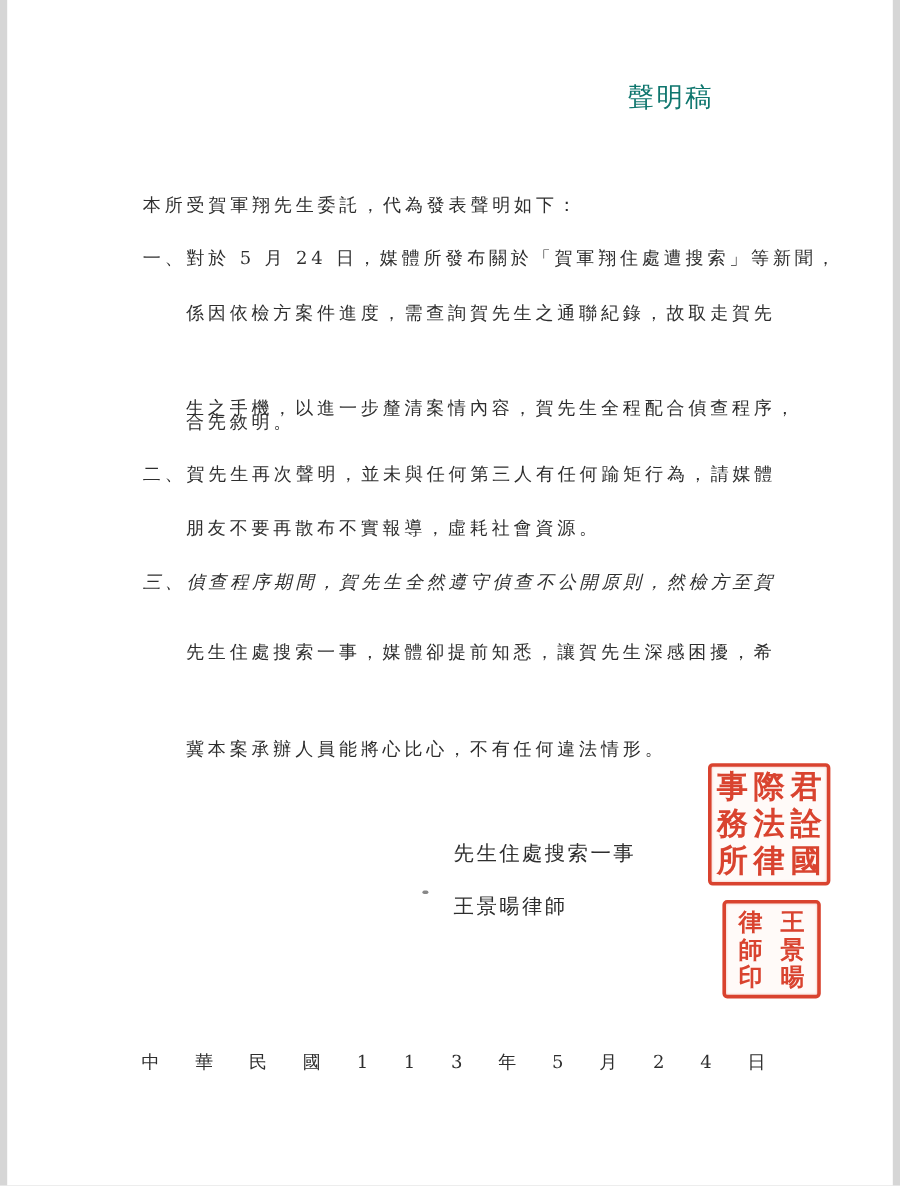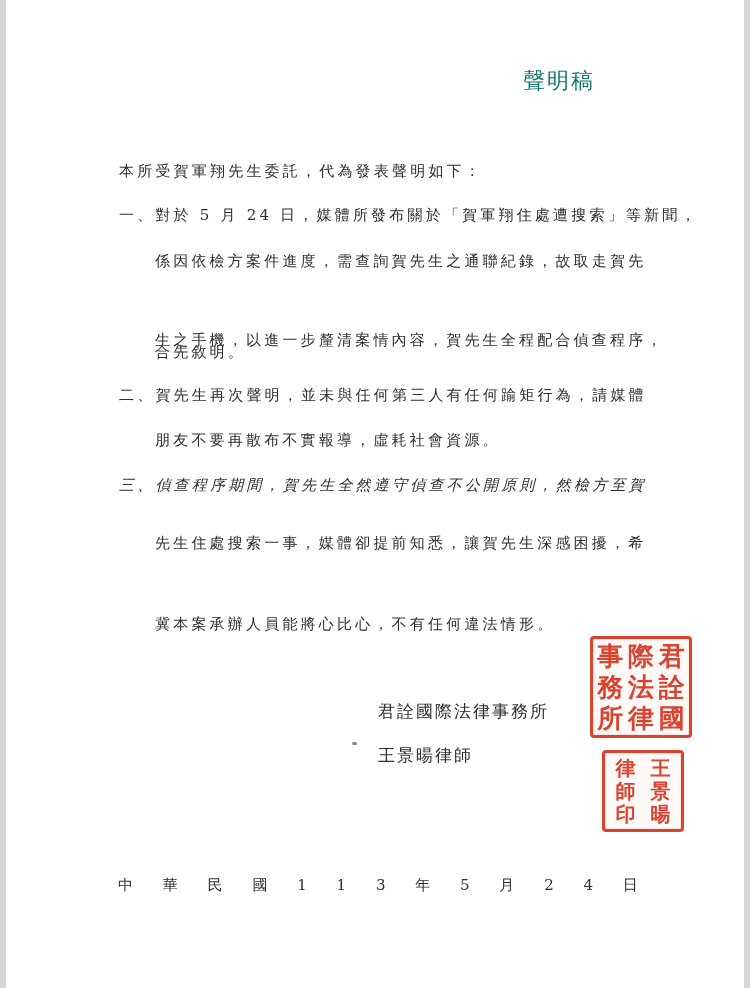--- a/index.html
+++ b/index.html
@@ -53,21 +53,21 @@
 <div class="line" style="left:155px; top:298px;margin-top:33px;">生之手機，以進一步釐清案情內容，賀先生全程配合偵查程序，</div>
 <div class="line" style="left:155px; top:343px;">合先敘明。</div>
 
 <div class="line" style="left:119px; top:386px;">二、賀先生再次聲明，並未與任何第三人有任何踰矩行為，請媒體</div>
 <div class="line" style="left:155px; top:431px;">朋友不要再散布不實報導，虛耗社會資源。</div>
 
 <div class="line" style="left:119px; top:476px;font-style:italic;">三、偵查程序期間，賀先生全然遵守偵查不公開原則，然檢方至賀</div>
 <div class="line" style="left:155px; top:534px;">先生住處搜索一事，媒體卻提前知悉，讓賀先生深感困擾，希</div>
 <div class="line" style="left:155px; top:567px;margin-top:48px;">冀本案承辦人員能將心比心，不有任何違法情形。</div>
 
-<div class="sig" style="left:378px; top:700px;">君詮國際法律事務所</div>
+<div class="sig" style="left:378px; top:700px;">先生住處搜索一事</div>
 <div class="sig" style="left:378px; top:744px;">王景暘律師</div>
 <div class="speck" style="left:352px; top:742px;"></div>
 
 <div class="seal seal-firm">
   <span>君</span>
   <span>詮</span>
   <span>國</span>
   <span>際</span>
   <span>法</span>
   <span>律</span>

